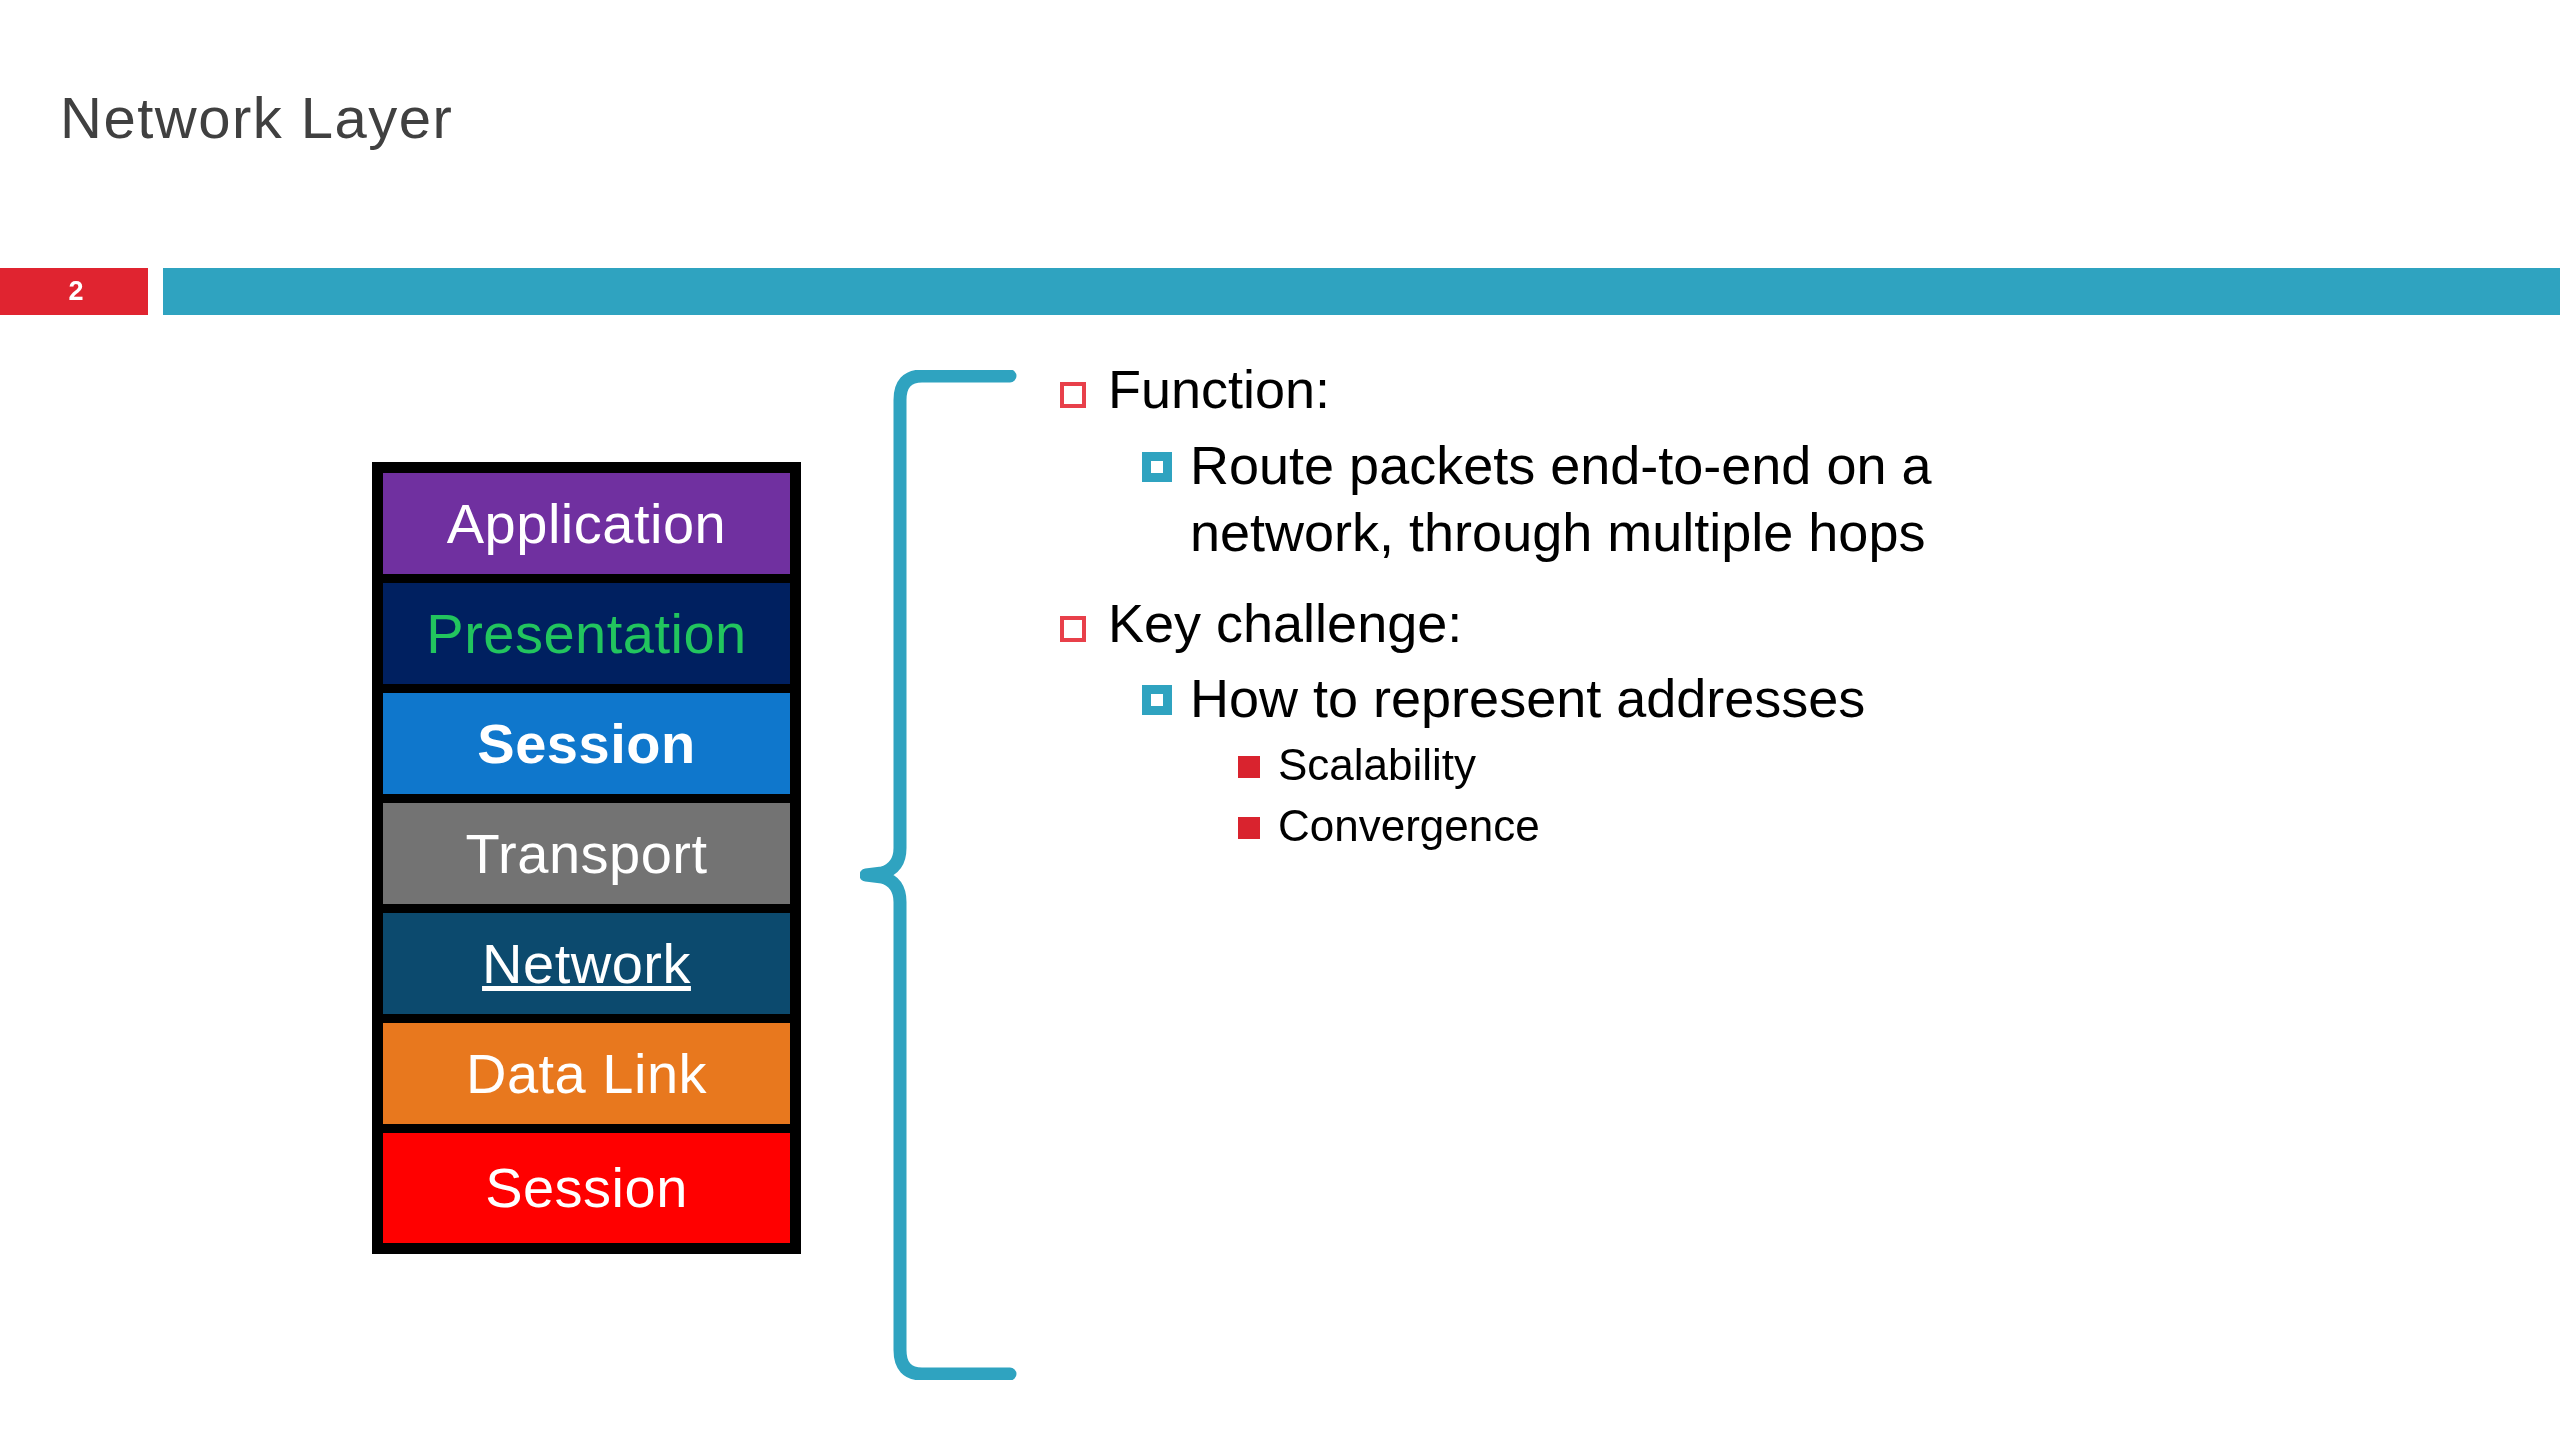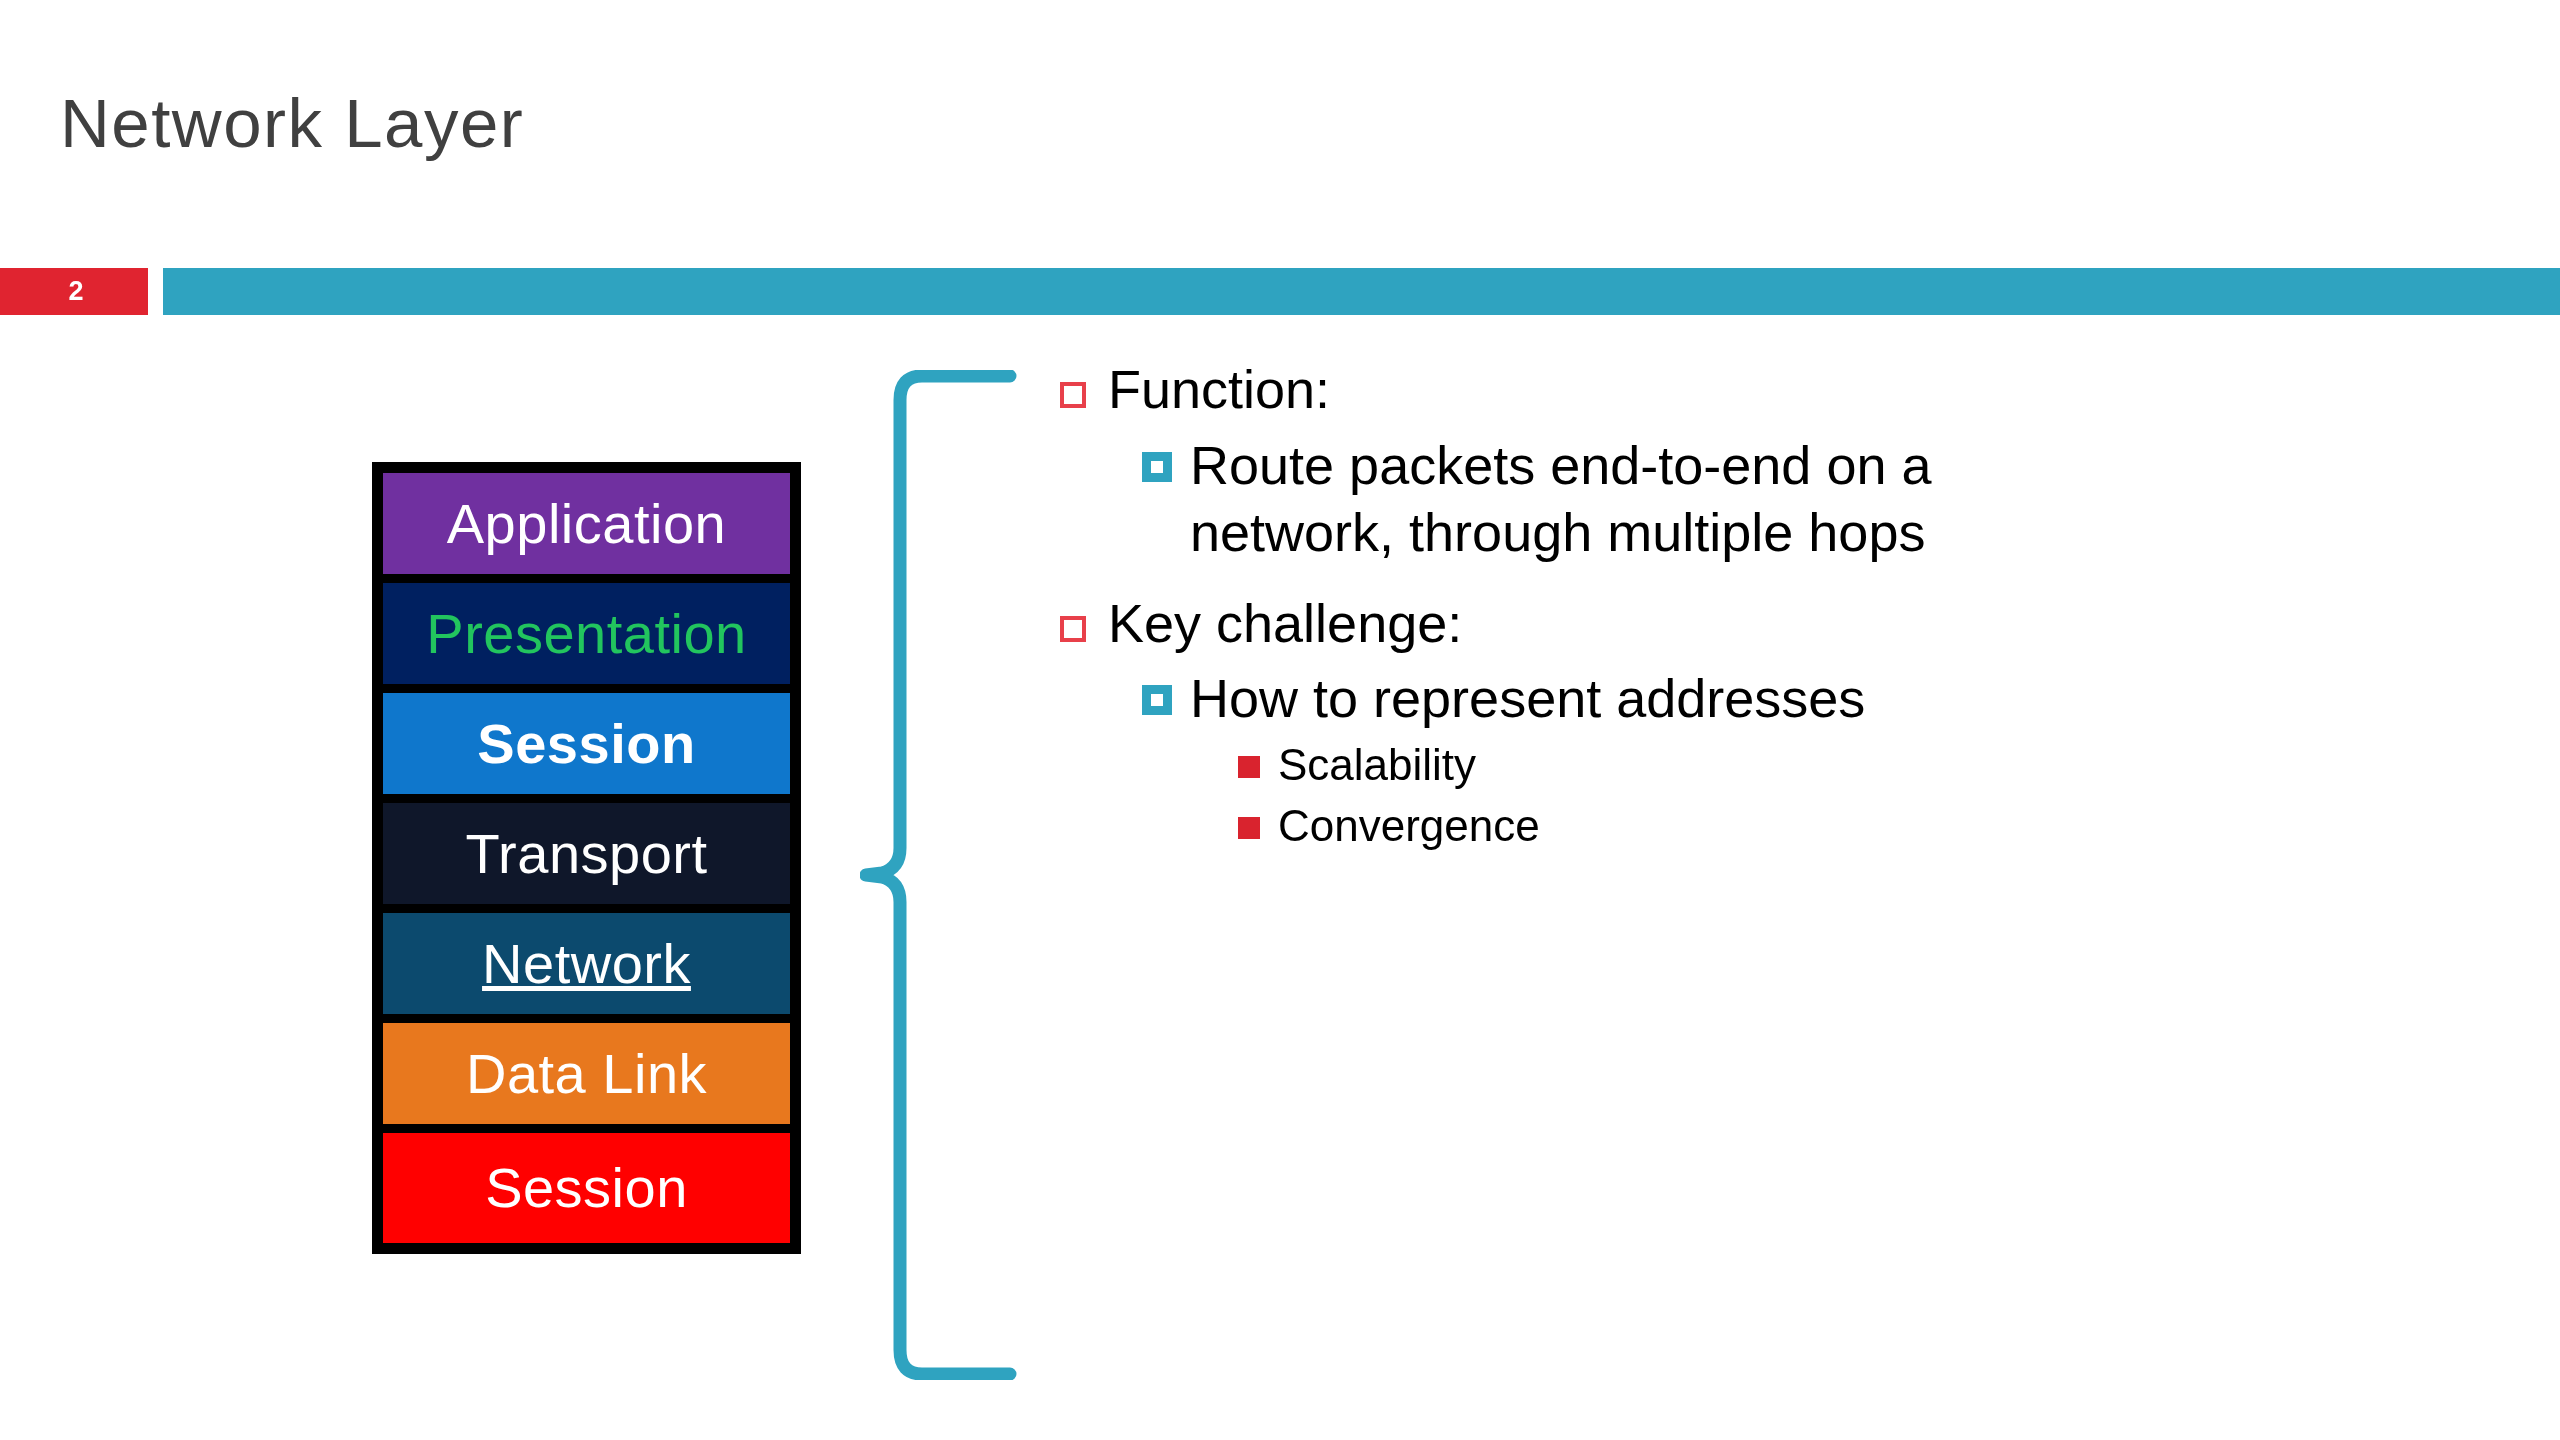--- a/index.html
+++ b/index.html
@@ -14,21 +14,21 @@
     overflow: hidden;
     font-family: "Liberation Sans", sans-serif;
   }
 
   
   #slide-title {
     position: absolute;
     left: 60px;
     top: 88px;
     font-family: "Liberation Sans", sans-serif;
-    font-size: 69px;
+    font-size: 58px;
     font-weight: 300;
     letter-spacing: 1.5px;
     color: #404040;
     white-space: nowrap;
     line-height: 1.05;
   }
 
   
   #divider-row {
     position: absolute;
@@ -203,21 +203,21 @@
 <div id="osi-stack">
   <div class="osi-layer" style="background: rgb(112, 48, 160); color: rgb(255, 255, 255);">
     <span>Application</span>
   </div>
   <div class="osi-layer" style="background: rgb(0, 32, 96); color: #22c55e;">
     <span>Presentation</span>
   </div>
   <div class="osi-layer" style="background: rgb(15, 119, 204); color: rgb(255, 255, 255); font-weight: bold;">
     <span>Session</span>
   </div>
-  <div class="osi-layer" style="background: #0f172a; color: rgb(255, 255, 255); text-align: center;">
+  <div class="osi-layer" style="background: #737373; color: rgb(255, 255, 255); text-align: center;">
     <span>Transport</span>
   </div>
   <div class="osi-layer" style="background: #0c4a6e; color: rgb(255, 255, 255); text-decoration: underline;">
     <span>Network</span>
   </div>
   <div class="osi-layer" style="background: rgb(232, 120, 30); color: rgb(255, 255, 255);">
     <span>Data Link</span>
   </div>
   <div class="osi-layer" style="background: rgb(255, 0, 0); color: rgb(255, 255, 255);">
     <span>Session</span>

